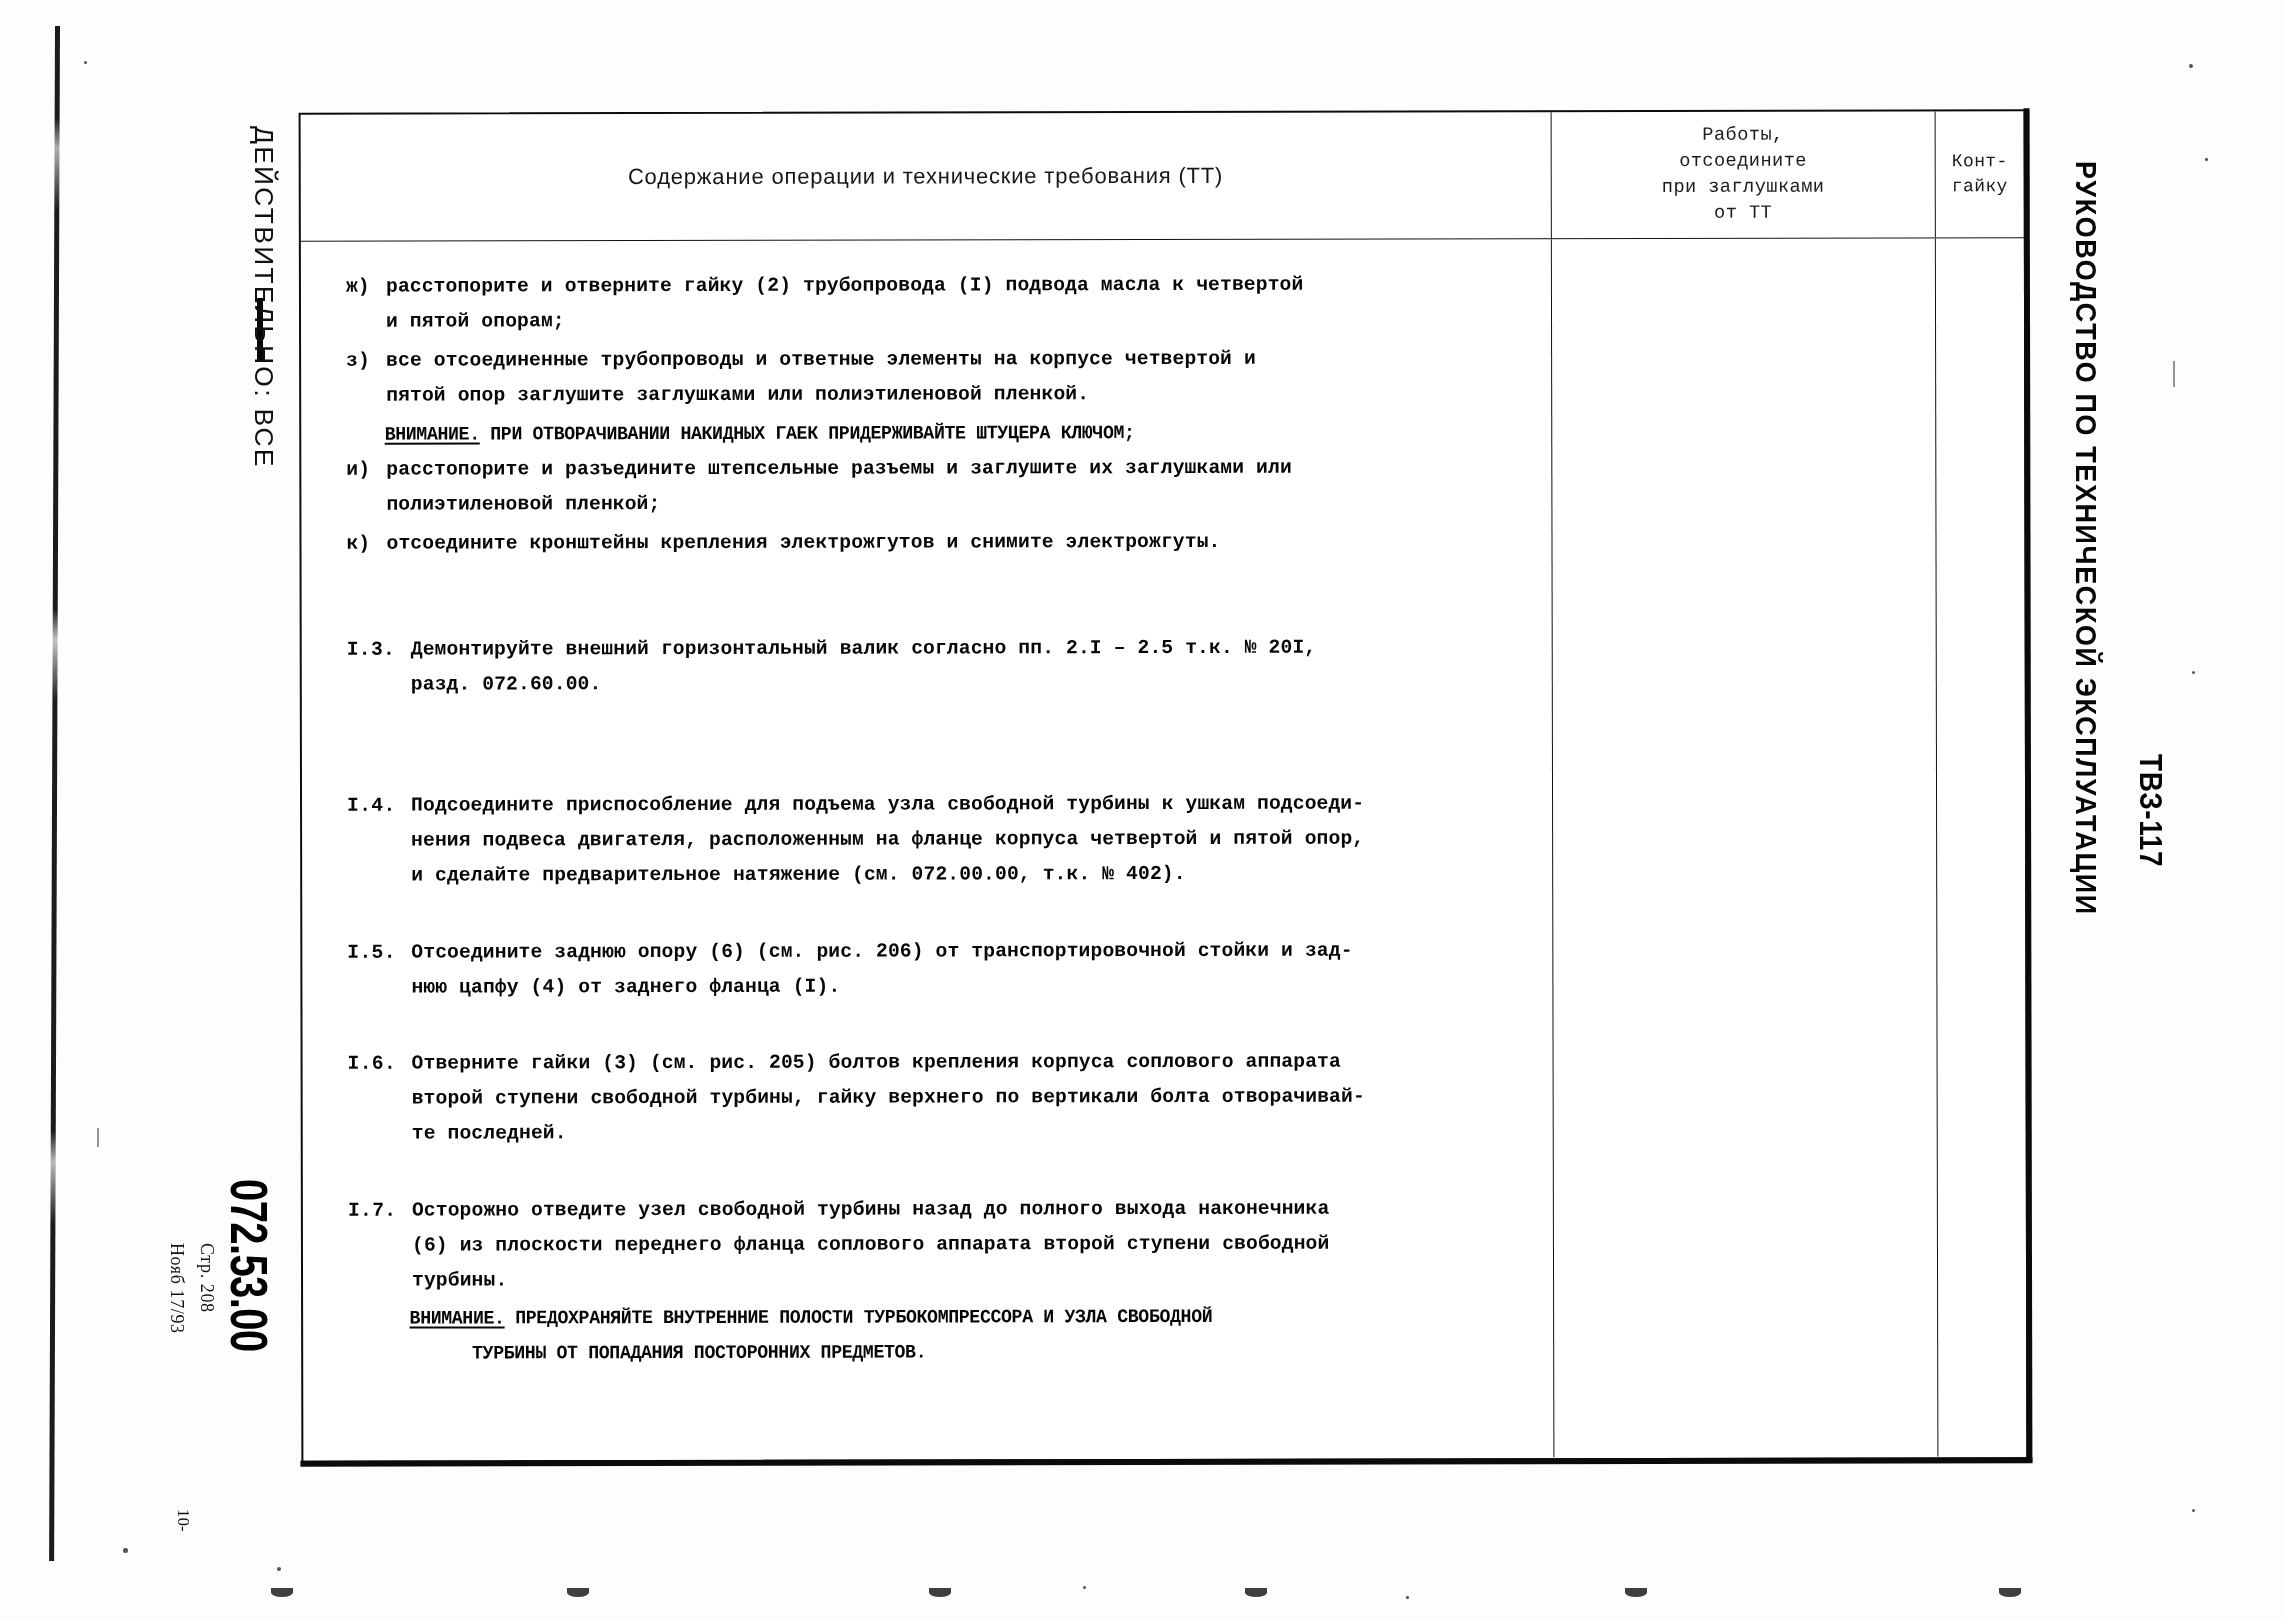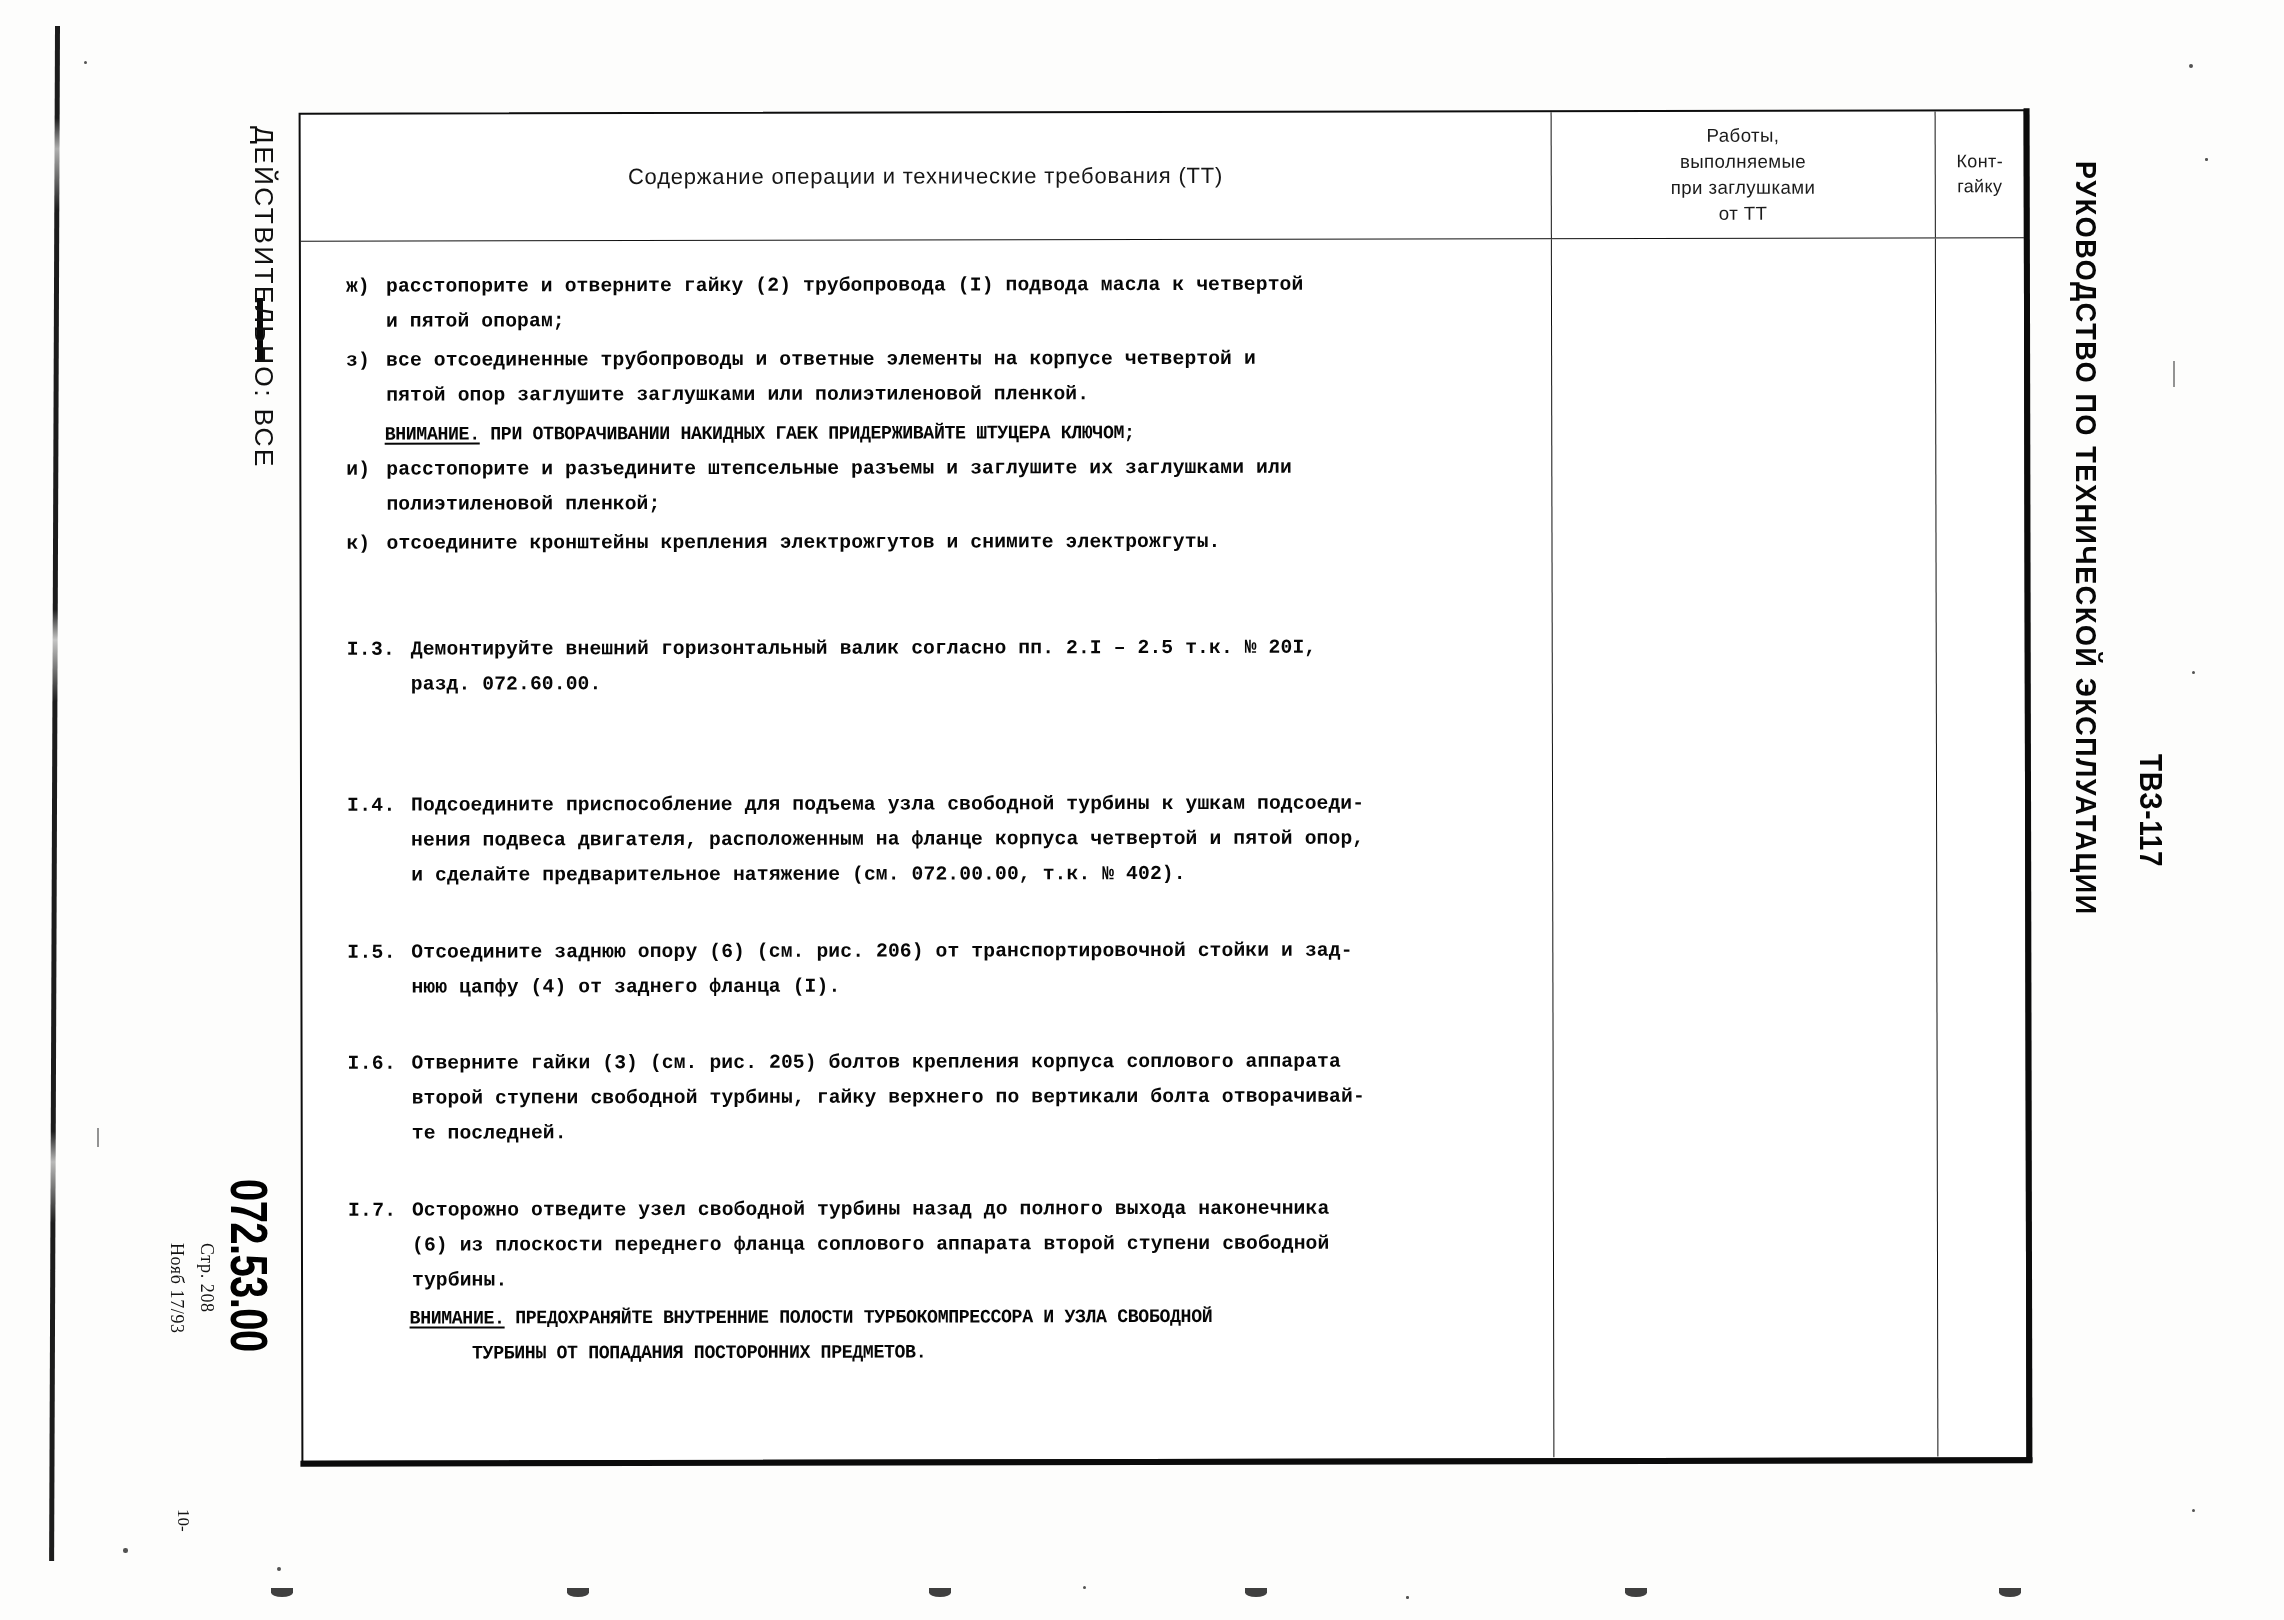--- a/index.html
+++ b/index.html
@@ -183,21 +183,21 @@
     box-sizing: border-box;
   }
   #header-content-label {
     font-family: "Liberation Sans", "DejaVu Sans", sans-serif;
     font-size: 22px;
     letter-spacing: 0.8px;
     color: #161616;
   }
   #header-deviation-label,
   #header-control-label {
-    font-family: Liberation Sans, sans-serif;
+    font-family: Liberation Mono, monospace;
     font-size: 18.7px;
     line-height: 1.38;
     letter-spacing: 0.4px;
     color: #1b1b1b;
   }
   #header-control-label { font-size: 18px; }
 
   .body-cell { box-sizing: border-box; }
   #content-cell { padding: 28px 34px 0 45px; }
 
@@ -300,21 +300,21 @@
 
   <div id="operations-table">
 
     <div class="tbl-head-row">
       <div class="head-cell col-content">
         <span id="header-content-label">Содержание операции и технические требования (ТТ)</span>
       </div>
       <div class="head-cell col-deviation">
         <span id="header-deviation-label">
           <span>Работы,</span><br>
-          <span>выполняемые</span><br>
+          <span>отсоедините</span><br>
           <span>при заглушками</span><br>
           <span>от ТТ</span>
         </span>
       </div>
       <div class="head-cell col-control">
         <span id="header-control-label">
           <span>Конт-</span><br>
           <span>гайку</span>
         </span>
       </div>

